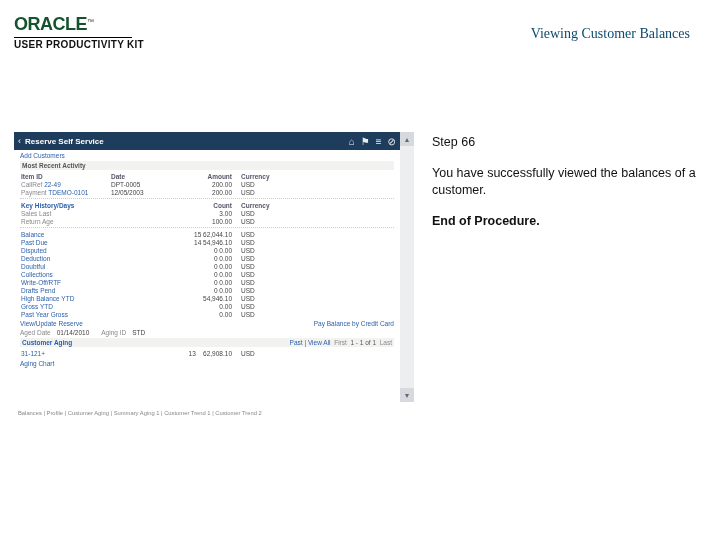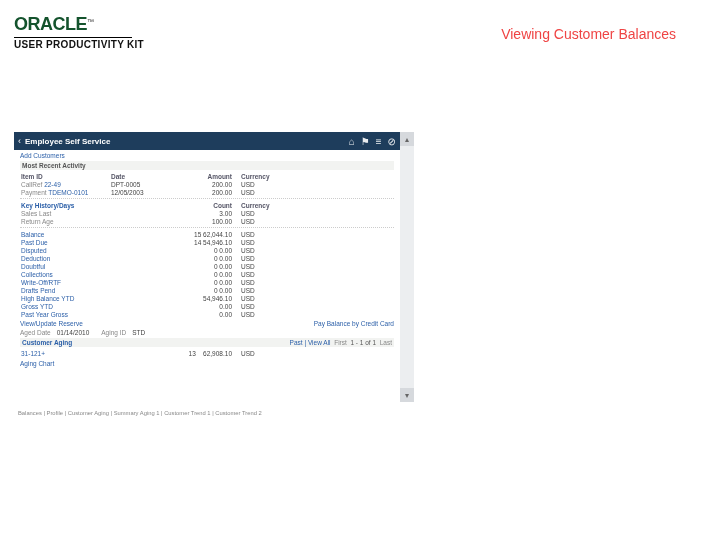--- a/index.html
+++ b/index.html
@@ -6,21 +6,21 @@
   html, body { width: 720px; height: 540px; font-family: Arial, Helvetica, sans-serif; background: #fff; }
   .page { width: 720px; height: 540px; position: relative; }
 
   
   .brand { position: absolute; top: 14px; left: 14px; }
   .brand-oracle { font-size: 18px; font-weight: bold; color: #14532d; letter-spacing: -0.5px; }
   .brand-tm { font-size: 7px; vertical-align: super; color: #333; }
   .brand-divider { width: 118px; border-top: 1px solid #000; margin: 2px 0 1px 0; }
   .brand-upk { font-size: 10px; letter-spacing: 0.3px; color: #111; font-weight: bold; }
 
-  .page-title { position: absolute; top: 26px; right: 44px; font-size: 14px; color: #ef4444; }
+  .page-title { position: absolute; top: 26px; right: 30px; font-size: 14px; color: #0c4a6e; font-family: Liberation Serif, serif; }
 
   
   .instr { position: absolute; top: 134px; left: 432px; width: 265px; font-size: 12.5px; color: #111; line-height: 1.35; }
   .instr-step { margin-bottom: 14px; }
   .instr-body { margin-bottom: 14px; }
   .instr-end { font-weight: bold; }
 
   
   .shot-wrap { position: absolute; top: 132px; left: 14px; width: 400px; height: 270px; background: #fff; border-right: 14px solid #eceef0; }
   .shot-scrolltrack { position: absolute; right: -14px; top: 0; bottom: 0; width: 14px; background: #eceef0; }
@@ -63,30 +63,35 @@
   <div class="brand">
     <div>
       <span class="brand-oracle">ORACLE</span><span class="brand-tm">™</span>
     </div>
     <div class="brand-divider"></div>
     <div class="brand-upk">USER PRODUCTIVITY KIT</div>
   </div>
 
   <div class="page-title">Viewing Customer Balances</div>
 
+  <div class="instr">
+    <div class="instr-step">Step 66</div>
+    <div class="instr-body">You have successfully viewed the balances of a customer.</div>
+    <div class="instr-end">End of Procedure.</div>
+  </div>
 
   <div class="shot-wrap">
     <div class="shot-scrolltrack"></div>
     <div class="shot-scrollbtn top">▴</div>
     <div class="shot-scrollbtn bot">▾</div>
 
     <div class="shot-hdr">
       <div class="shot-hdr-left">
         <span class="chev">‹</span>
-        <span class="shot-hdr-title">Employee Self Service</span>
+        <span class="shot-hdr-title">Reserve Self Service</span>
       </div>
       <div class="shot-hdr-right">
         <span>⌂</span>
         <span>⚑</span>
         <span>≡</span>
         <span>⊘</span>
       </div>
     </div>
 
     <div class="shot-body">

